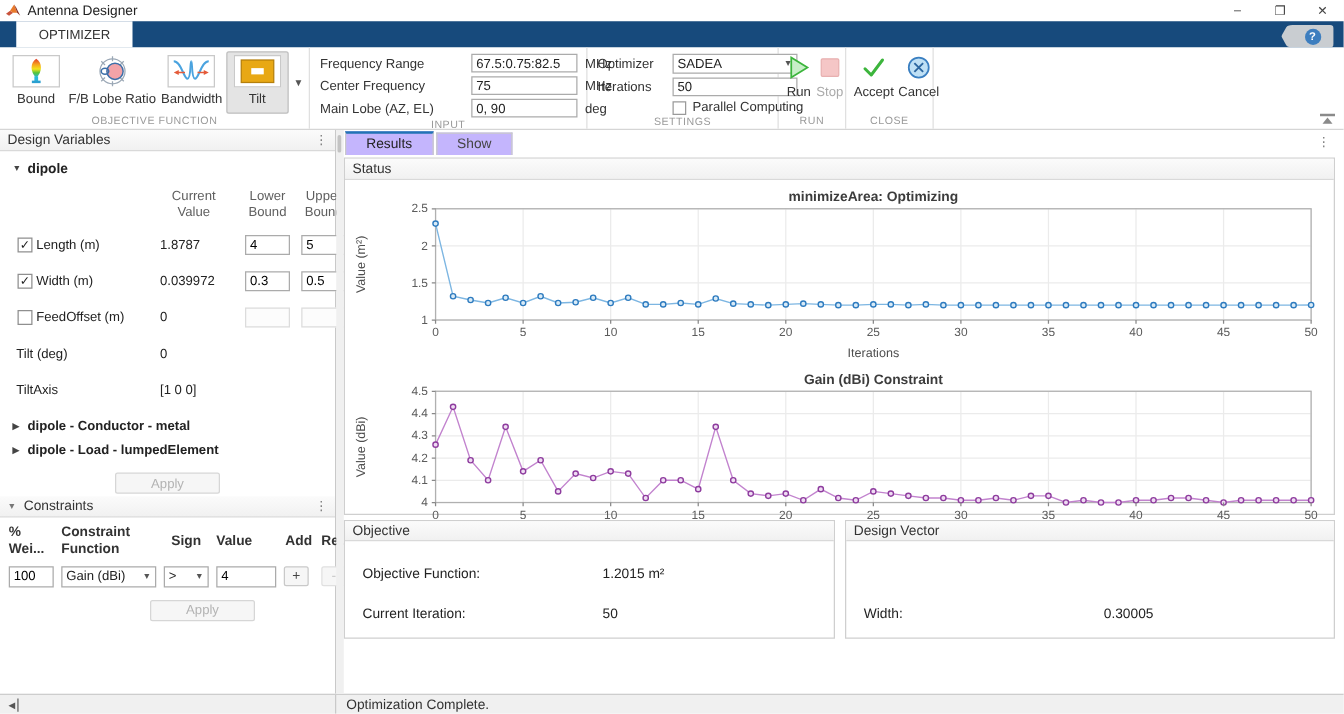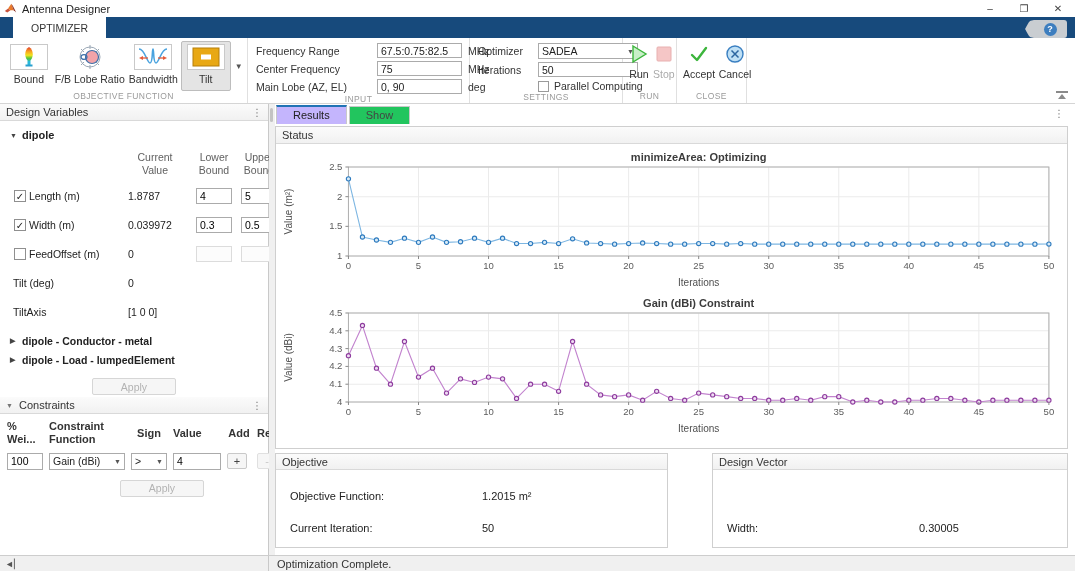--- a/index.html
+++ b/index.html
@@ -79,32 +79,32 @@
   .con-row { margin-top:6px; }
   .con-input { height:17px; border:1px solid #ababab; font-size:10.5px; padding:0 3px; width:100%; font-family:"Liberation Sans",sans-serif; }
   .con-select { height:17px; border:1px solid #ababab; background:#fff; font-size:10.5px; display:flex; align-items:center; padding:0 3px; color:#222; }
   .con-select .caret { margin-left:auto; font-size:7px; color:#555; }
   .sq-btn { width:20px; height:16px; background:#f6f6f6; border:1px solid #c9c9c9; border-radius:2px; font-size:11px; color:#444; font-family:"Liberation Sans",sans-serif; }
   .sq-btn.disabled { border-color:#e0e0e0; color:#c9c9c9; }
   .con-apply { margin:10px 0 0 120px; }
 
   
   .results-tabs { height:20px; display:flex; align-items:flex-end; flex:0 0 auto; padding-left:1px; position:relative; }
-  .rtab { font-size:11px; padding:2px 16px 3px 16px; border:1px solid #c9c9c9; border-bottom:none; background:#22c55e; color:#444; margin-right:2px; }
+  .rtab { font-size:11px; padding:2px 16px 3px 16px; border:1px solid #c9c9c9; border-bottom:none; background:#c4b5fd; color:#444; margin-right:2px; }
   .rtab.active { background:#c4b5fd; border-top:2px solid #2173b5; color:#222; }
   .rtabs-dots { position:absolute; right:4px; top:4px; color:#777; font-size:10px; }
-  .status-panel { margin-top:2px; border:1px solid #cfcfcf; flex:0 0 auto; height:323px; display:flex; flex-direction:column; background:#fff; }
+  .status-panel { margin-top:2px; border:1px solid #cfcfcf; flex:0 0 auto; height:286px; display:flex; flex-direction:column; background:#fff; }
   .chart-wrap { padding:6px 2px 0 2px; }
   svg.chart { display:block; width:100%; height:140px; }
   svg.chart text { font-family:"Liberation Sans",sans-serif; }
 
   .bottom-row { display:flex; gap:8px; margin-top:4px; flex:0 0 auto; height:95px; }
   .info-panel { border:1px solid #cfcfcf; background:#fff; display:flex; flex-direction:column; }
   .info-panel.objective { width:393px; flex:0 0 auto; }
-  .info-panel.designvec { flex:1;margin-left:36px; }
+  .info-panel.designvec { flex:1; }
   .info-body { flex:1; position:relative; font-size:11px; color:#222; }
   .info-row { position:absolute; left:14px; right:10px; display:flex; }
   .info-row .iv { position:absolute; left:192px; }
 
   
   .statusbar { height:16px; flex:0 0 auto; background:#f0f0f0; border-top:1px solid #cdcdcd; display:flex; align-items:center; font-size:11px; color:#333; }
   .sb-left { width:269px; flex:0 0 auto; display:flex; align-items:center; padding-left:5px; border-right:1px solid #c9c9c9; height:100%; }
   .sb-msg { padding-left:8px; }
   .sb-collapse { font-size:9px; color:#555; }
 </style>

